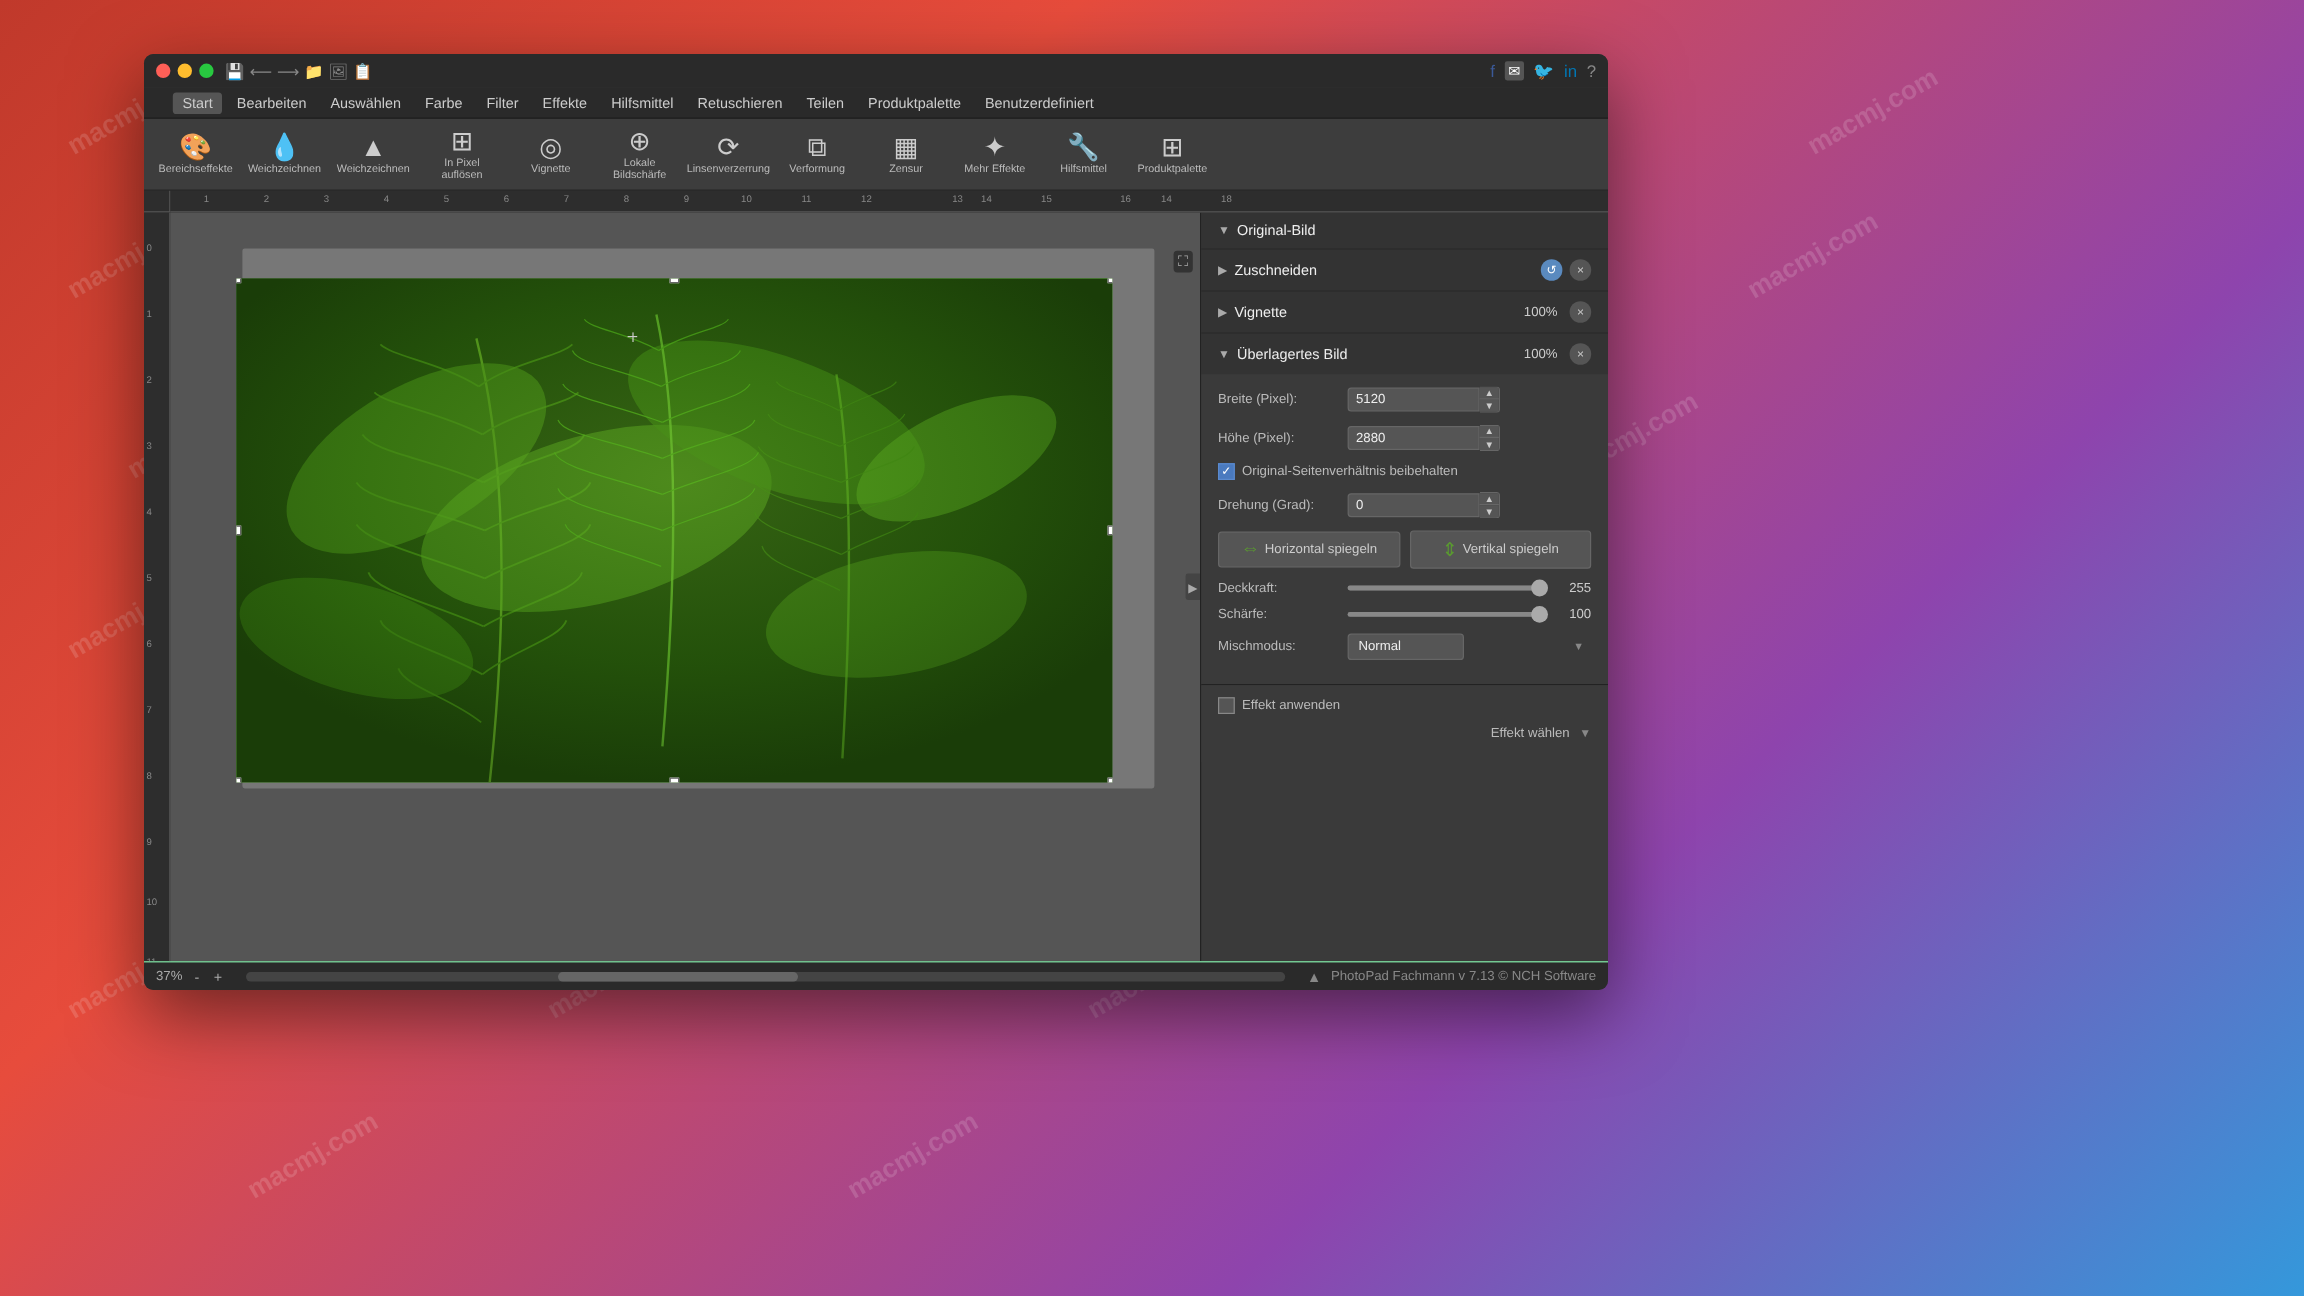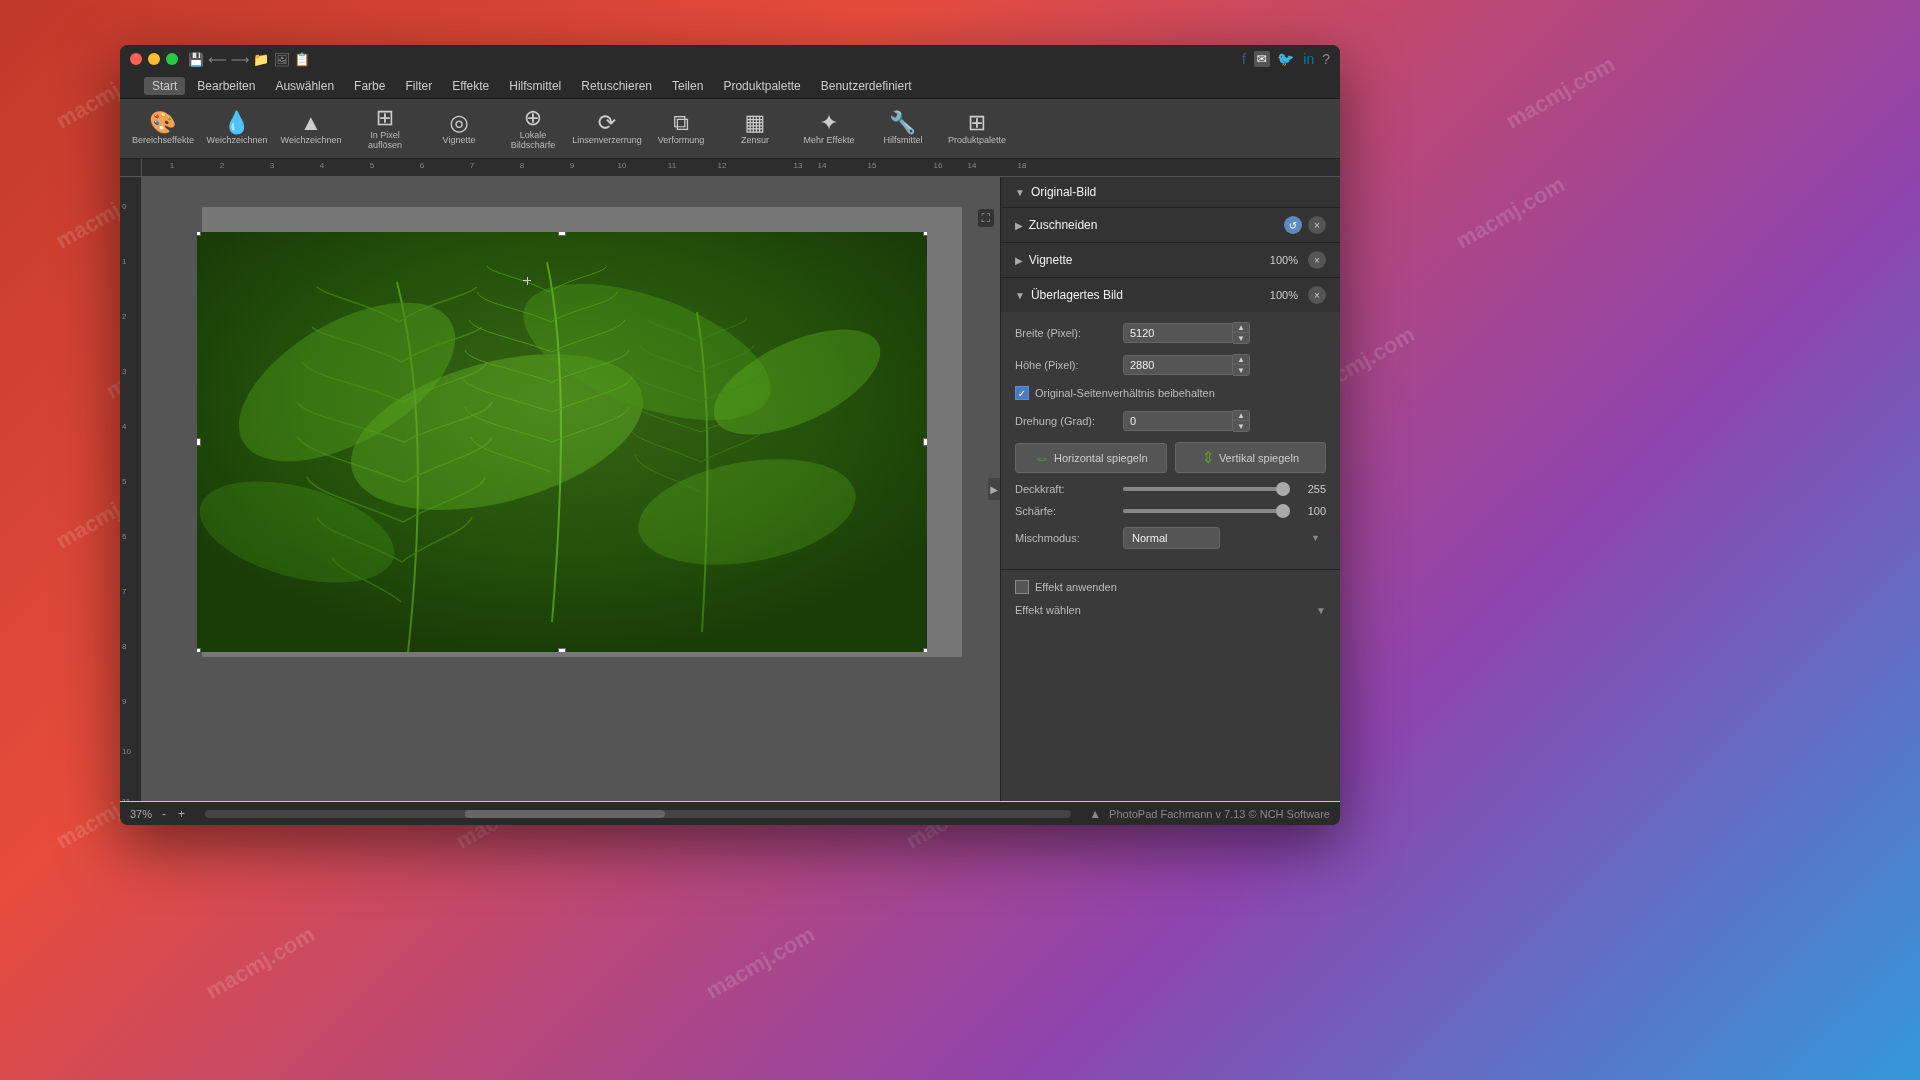--- a/index.html
+++ b/index.html
@@ -420,20 +420,21 @@
       color: #888;
       font-size: 9px;
       pointer-events: none;
     }
 
     .effect-select-row {
       display: flex;
       align-items: center;
       gap: 8px;
       margin-bottom: 8px;
+      text-align: right;
     }
     .effect-select-label {
       color: #bbb;
       font-size: 11px;
       flex: 1;
     }
     .effect-select-arrow {
       color: #888;
       font-size: 10px;
     }

